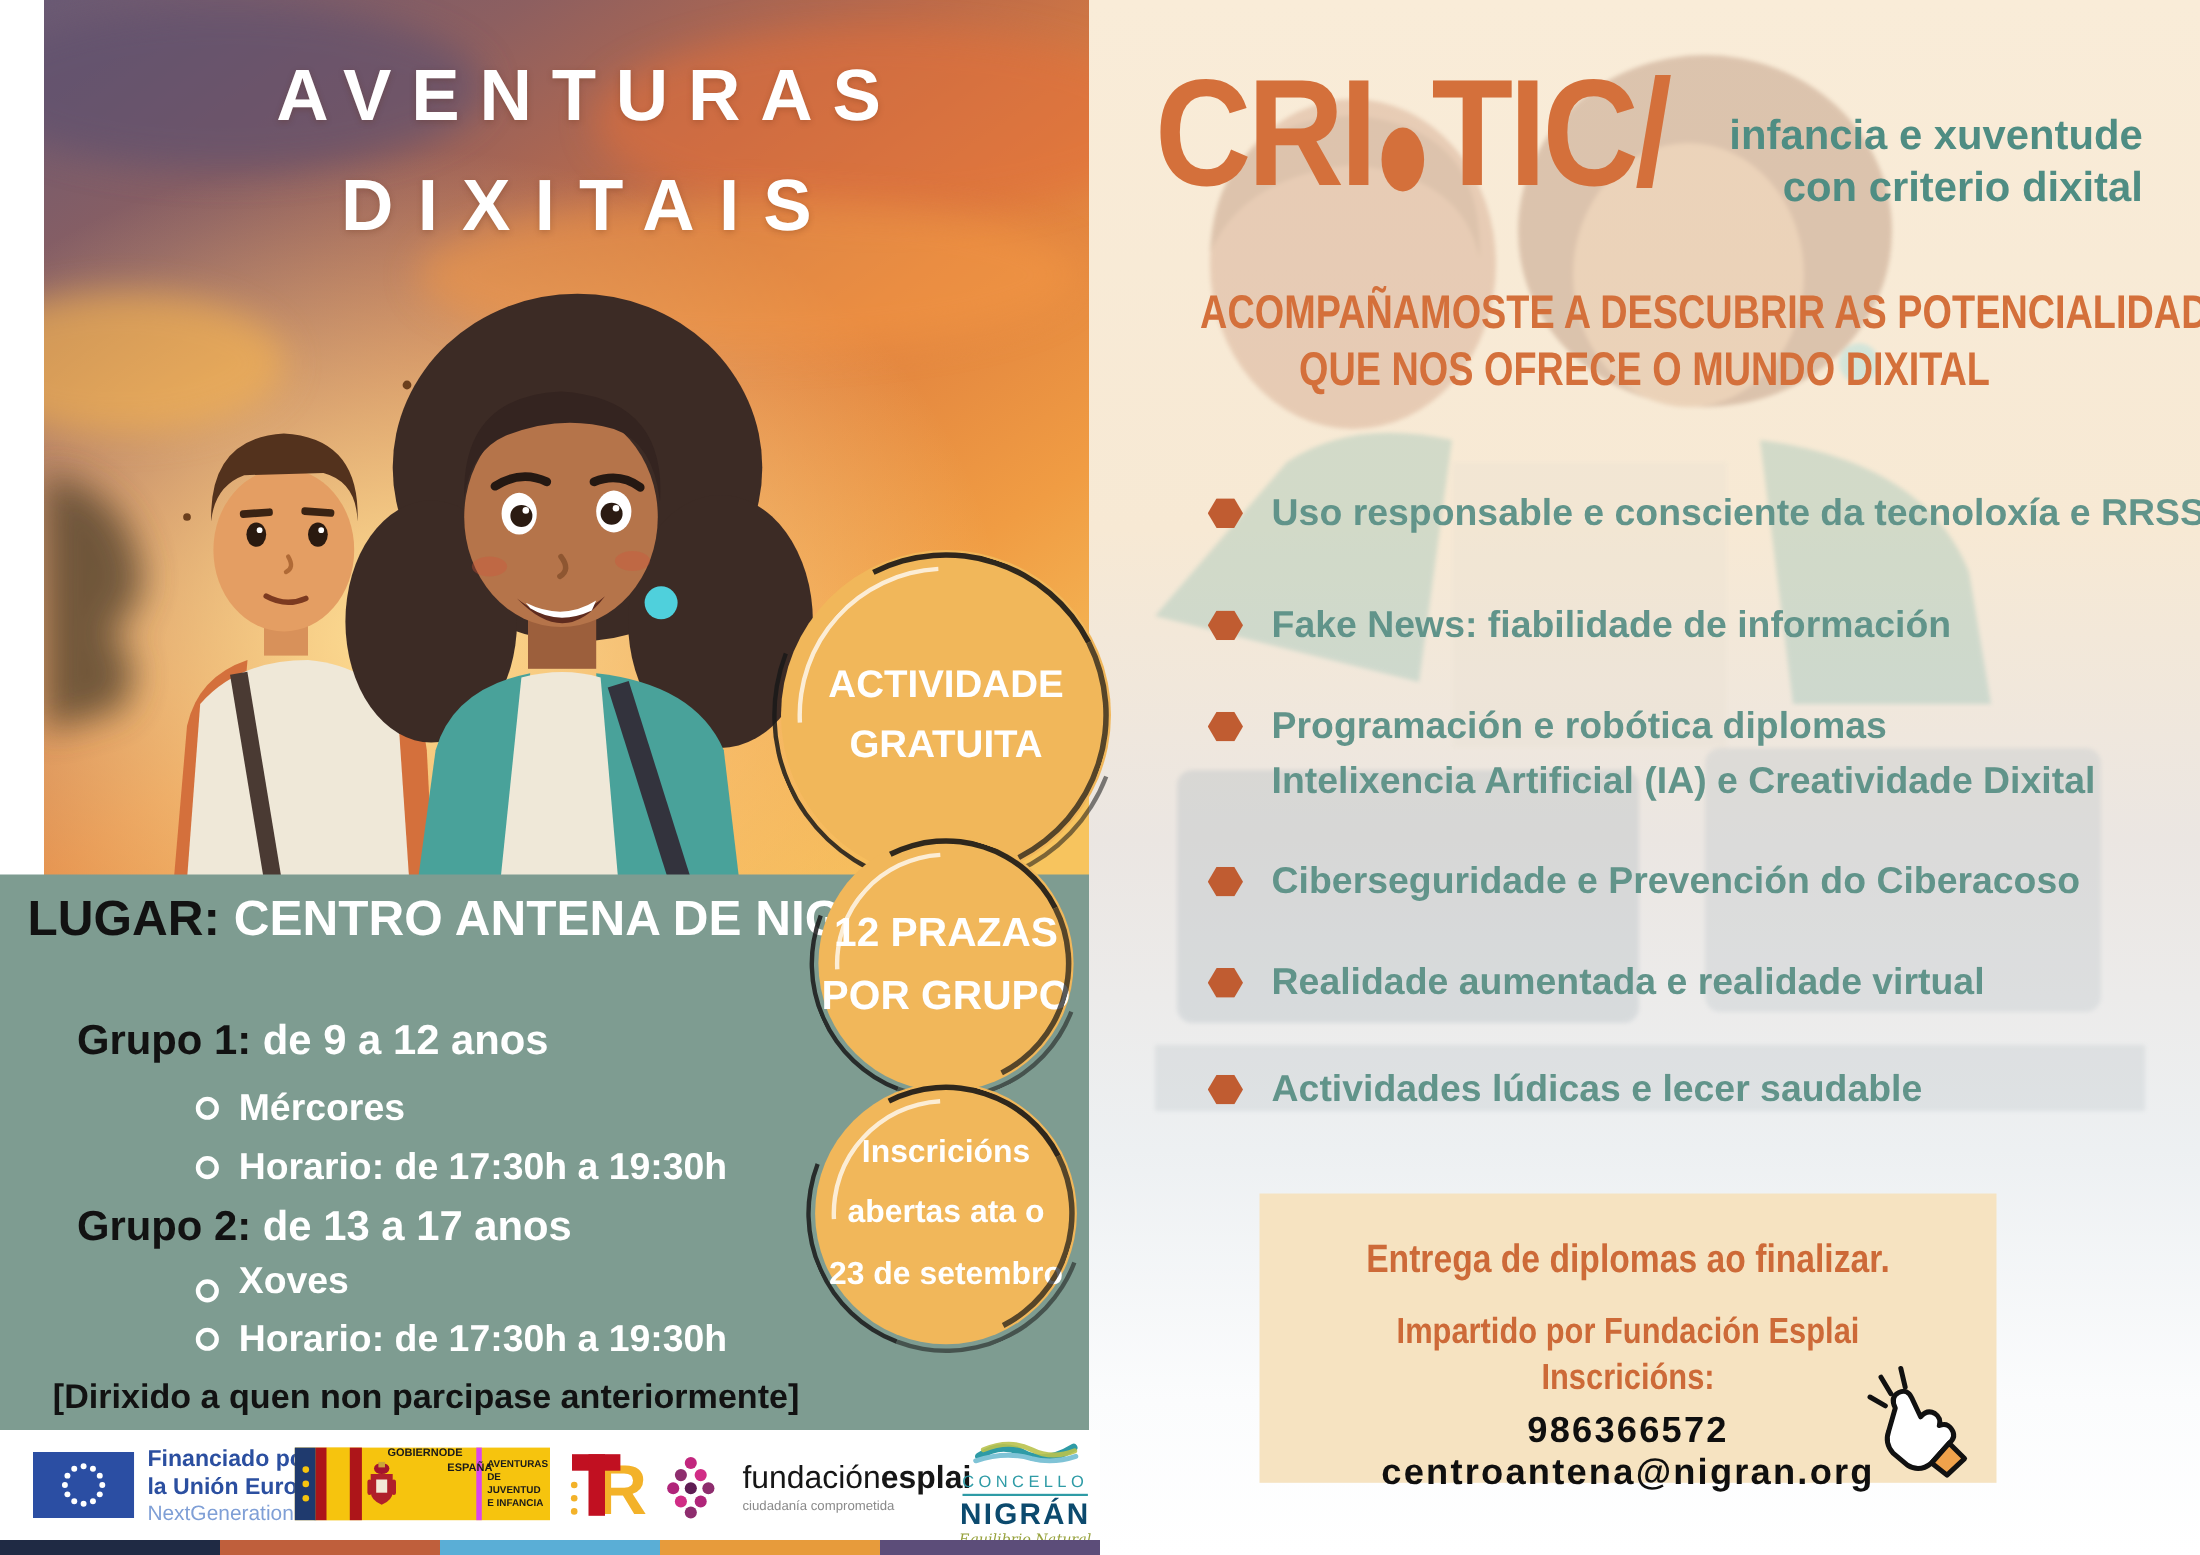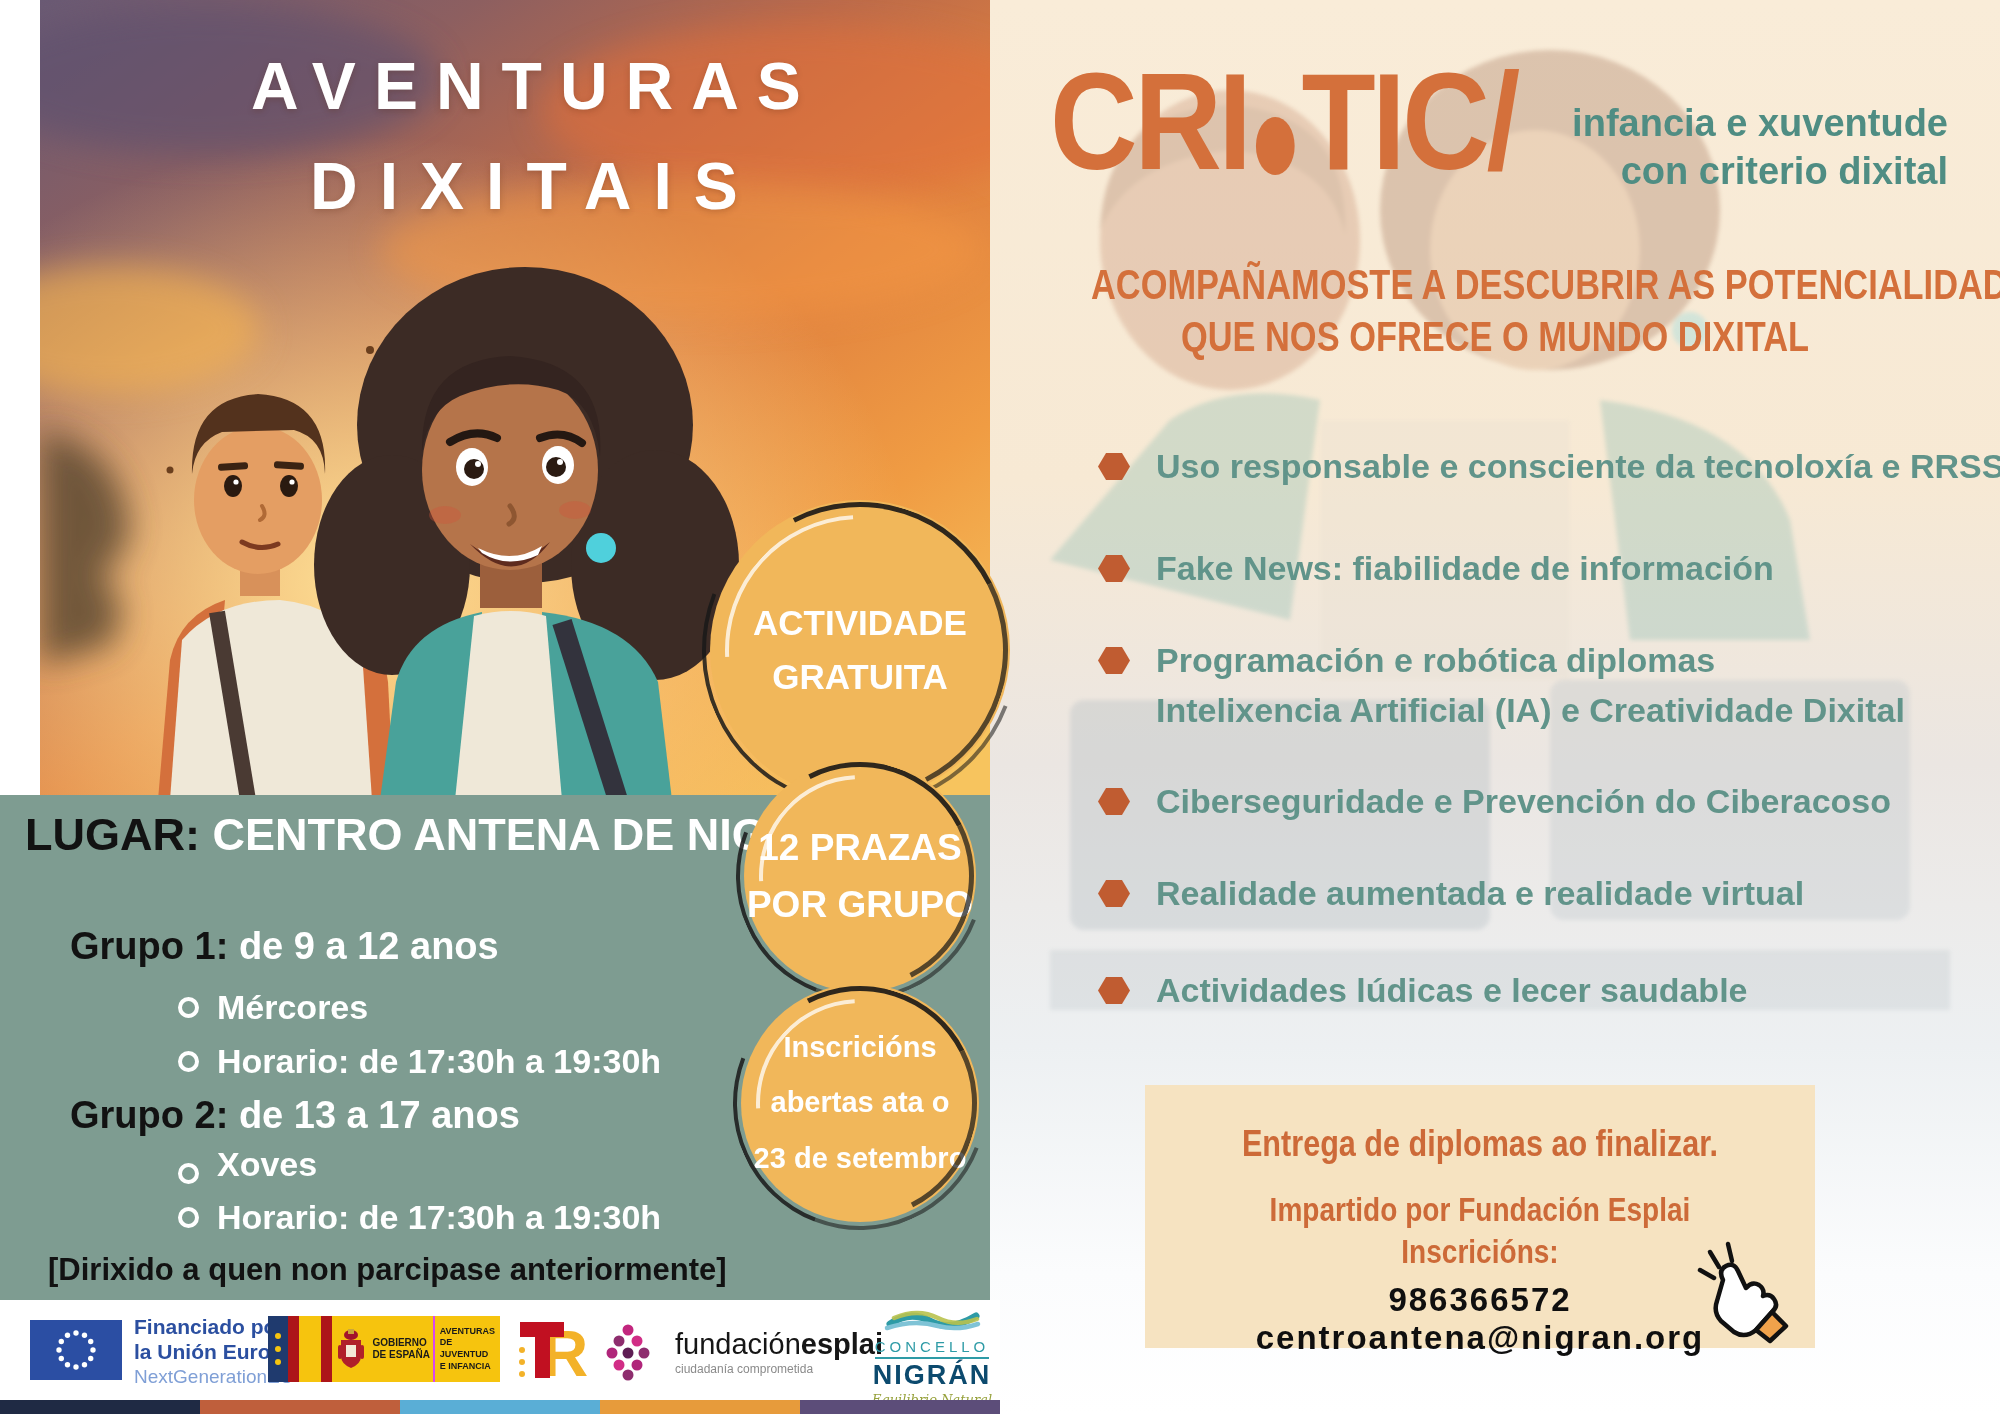--- a/index.html
+++ b/index.html
@@ -54,22 +54,22 @@
   .eu-text .l1,.eu-text .l2{font-size:21px;font-weight:700;color:#2b4fa0;}
   .eu-text .l3{font-size:19px;font-weight:400;color:#7f9fd6;margin-top:2px;}
   .spain-box{position:absolute;left:268px;top:16px;width:232px;height:66px;background:#f6c40e;
              display:flex;align-items:stretch;}
   .sb-eu{width:22px;background:#1f3a6e;display:flex;flex-direction:column;align-items:center;
          justify-content:center;gap:7px;}
   .sb-eu i{width:6px;height:6px;background:#f6c40e;border-radius:50%;}
   .sb-red{width:12px;background:#ad1519;}
   .sb-yel{width:24px;background:#f6c40e;}
   .sb-arms{width:42px;display:flex;align-items:center;justify-content:center;}
-  .sb-gob{width:66px;display:flex;flex-direction:column;justify-content:center;font-size:10px;
-          font-weight:700;color:#1a1a1a;line-height:1.25;padding-left:2px;border-right:2px solid #d946ef;}
+  .sb-gob{width:66px;display:flex;flex-direction:row;justify-content:center;font-size:10px;
+          font-weight:700;color:#1a1a1a;line-height:1.25;padding-left:2px;border-right:5px solid #d946ef;}
   .sb-min{width:66px;display:flex;flex-direction:column;justify-content:center;font-size:9px;
           font-weight:700;color:#1a1a1a;line-height:1.3;padding-left:5px;}
   .tr-logo{position:absolute;left:514px;top:12px;}
   .esplai{position:absolute;left:606px;top:22px;display:flex;align-items:center;gap:25px;}
   .esplai-text .name{font-size:29px;color:#161616;}
   .esplai-text .name b{font-weight:700;}
   .esplai-text .sub{font-size:12px;color:#8a8a8a;margin-top:1px;}
   .nigran{position:absolute;left:868px;top:6px;width:128px;text-align:center;}
   .nigran .l1{font-size:15px;letter-spacing:4px;color:#2e9ba6;border-bottom:2px solid #2e9ba6;
               padding-bottom:2px;display:inline-block;}

